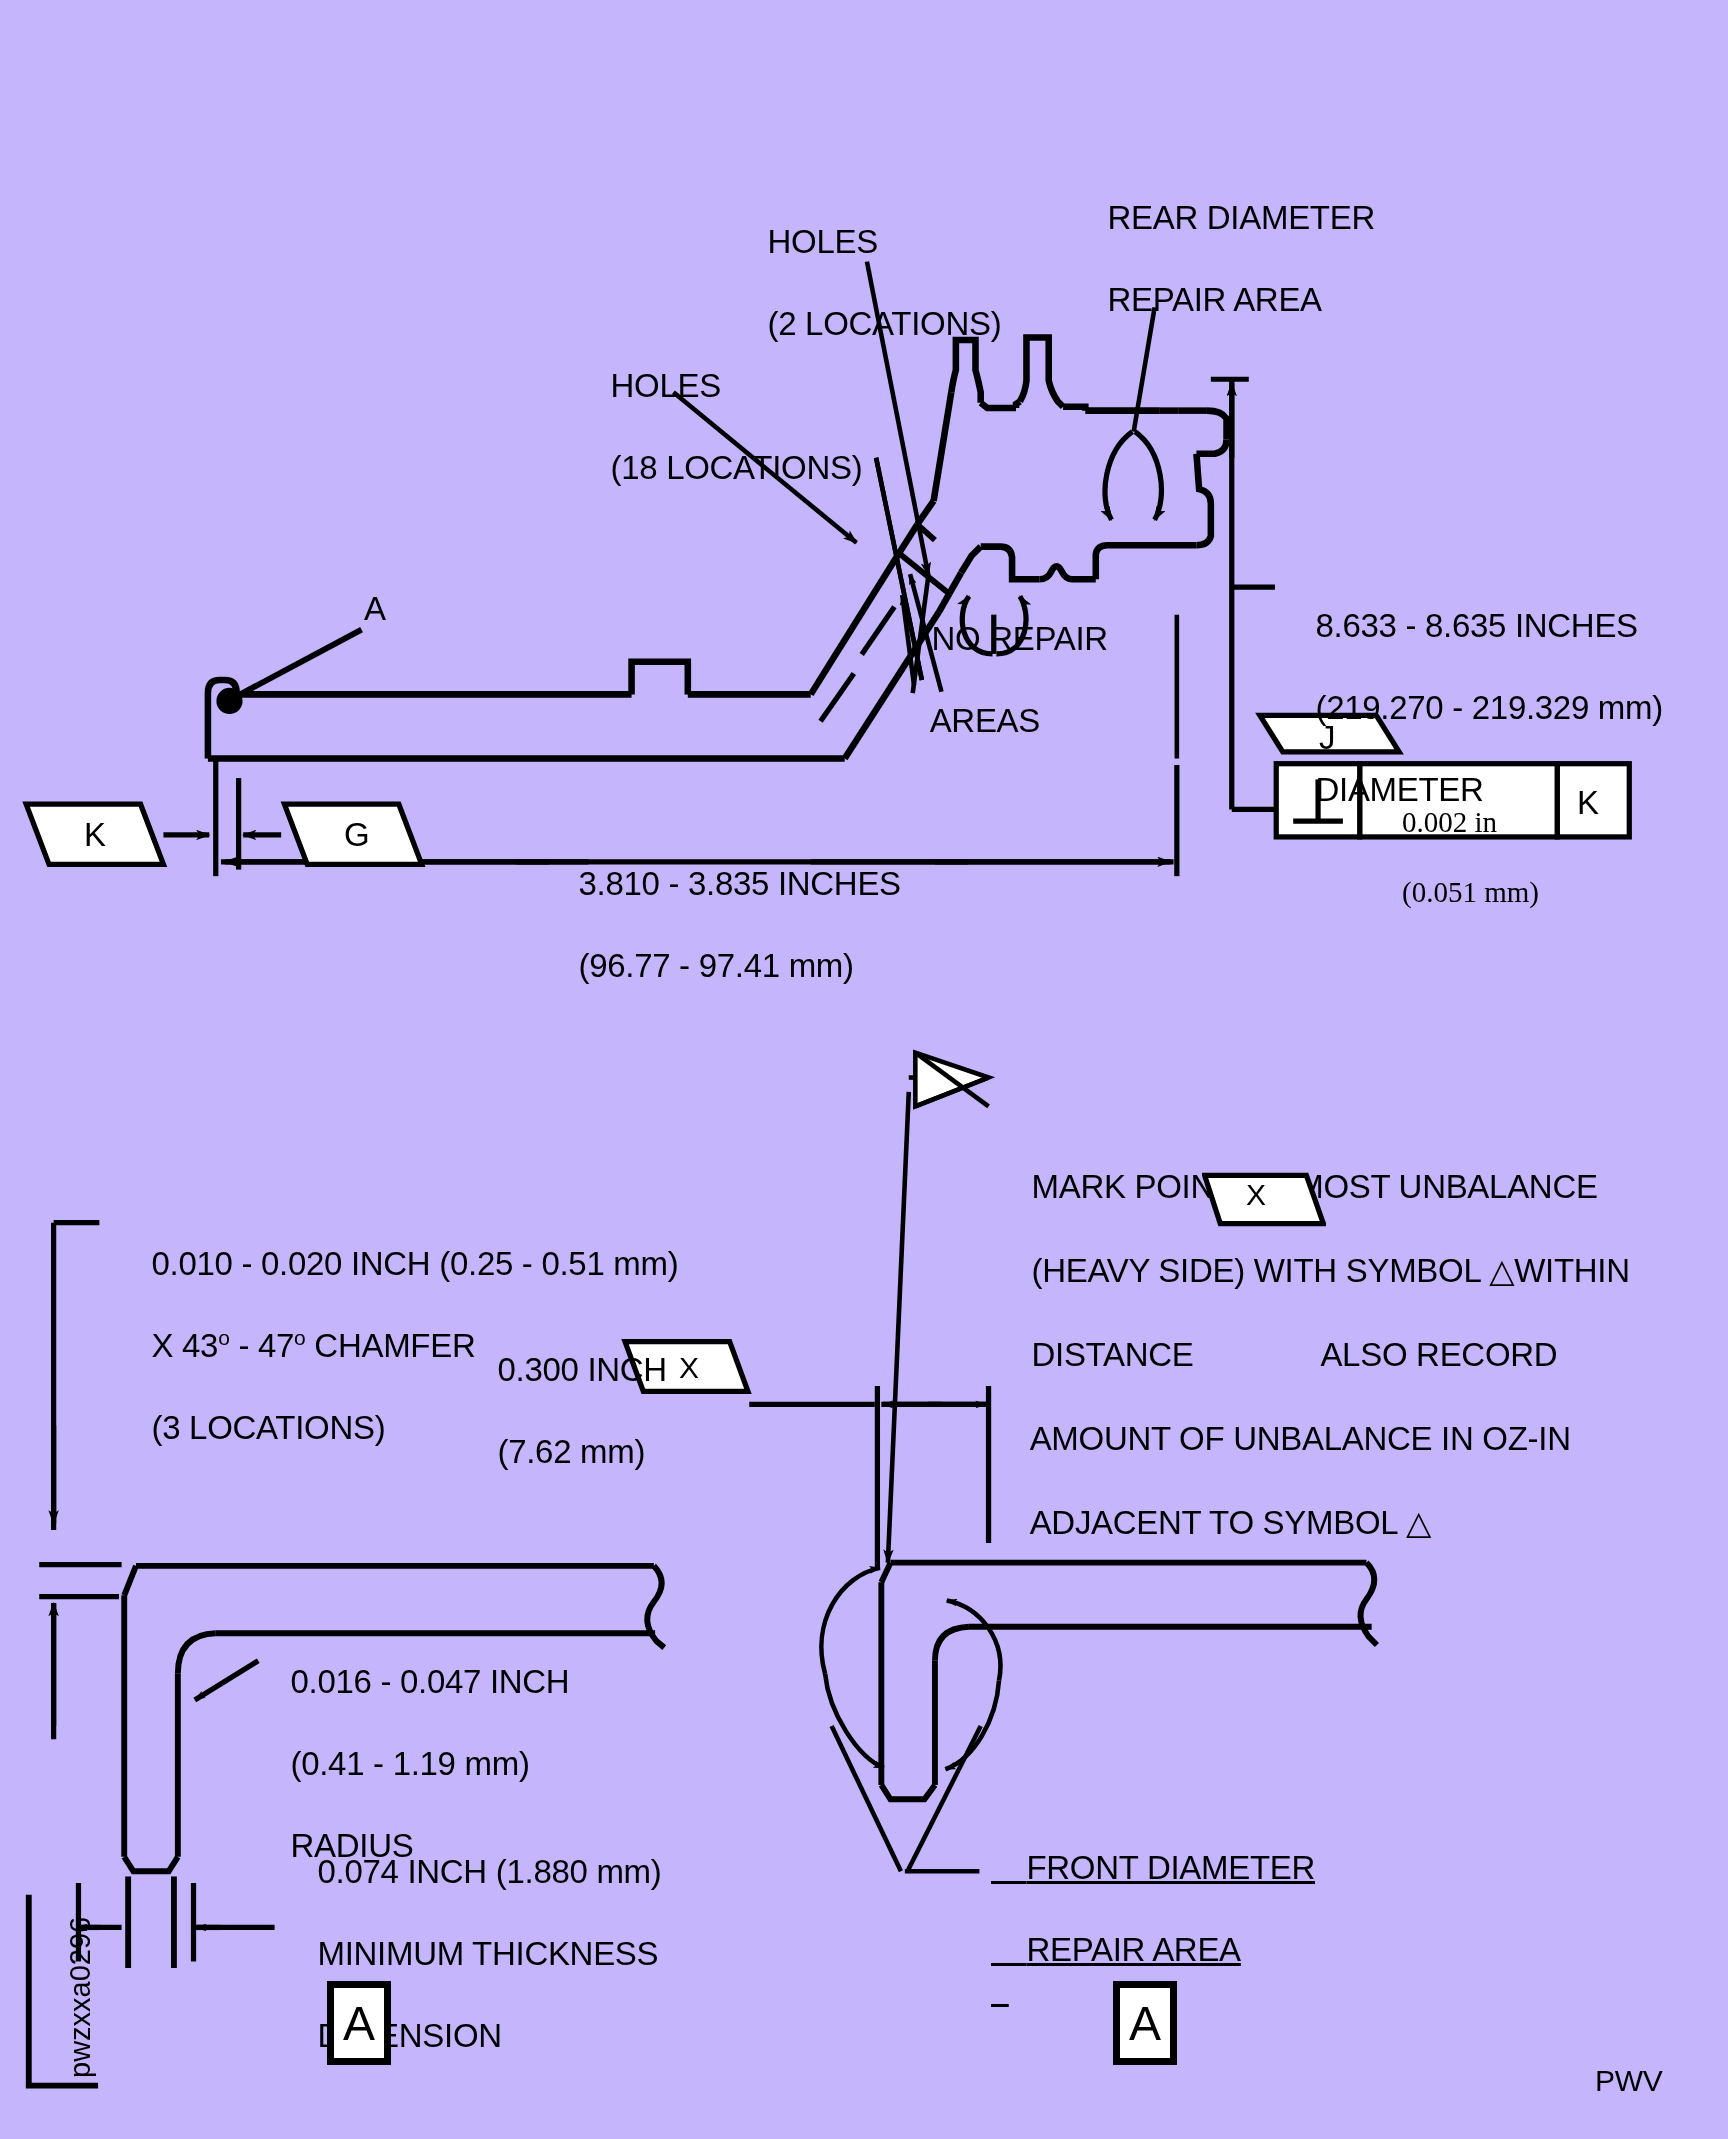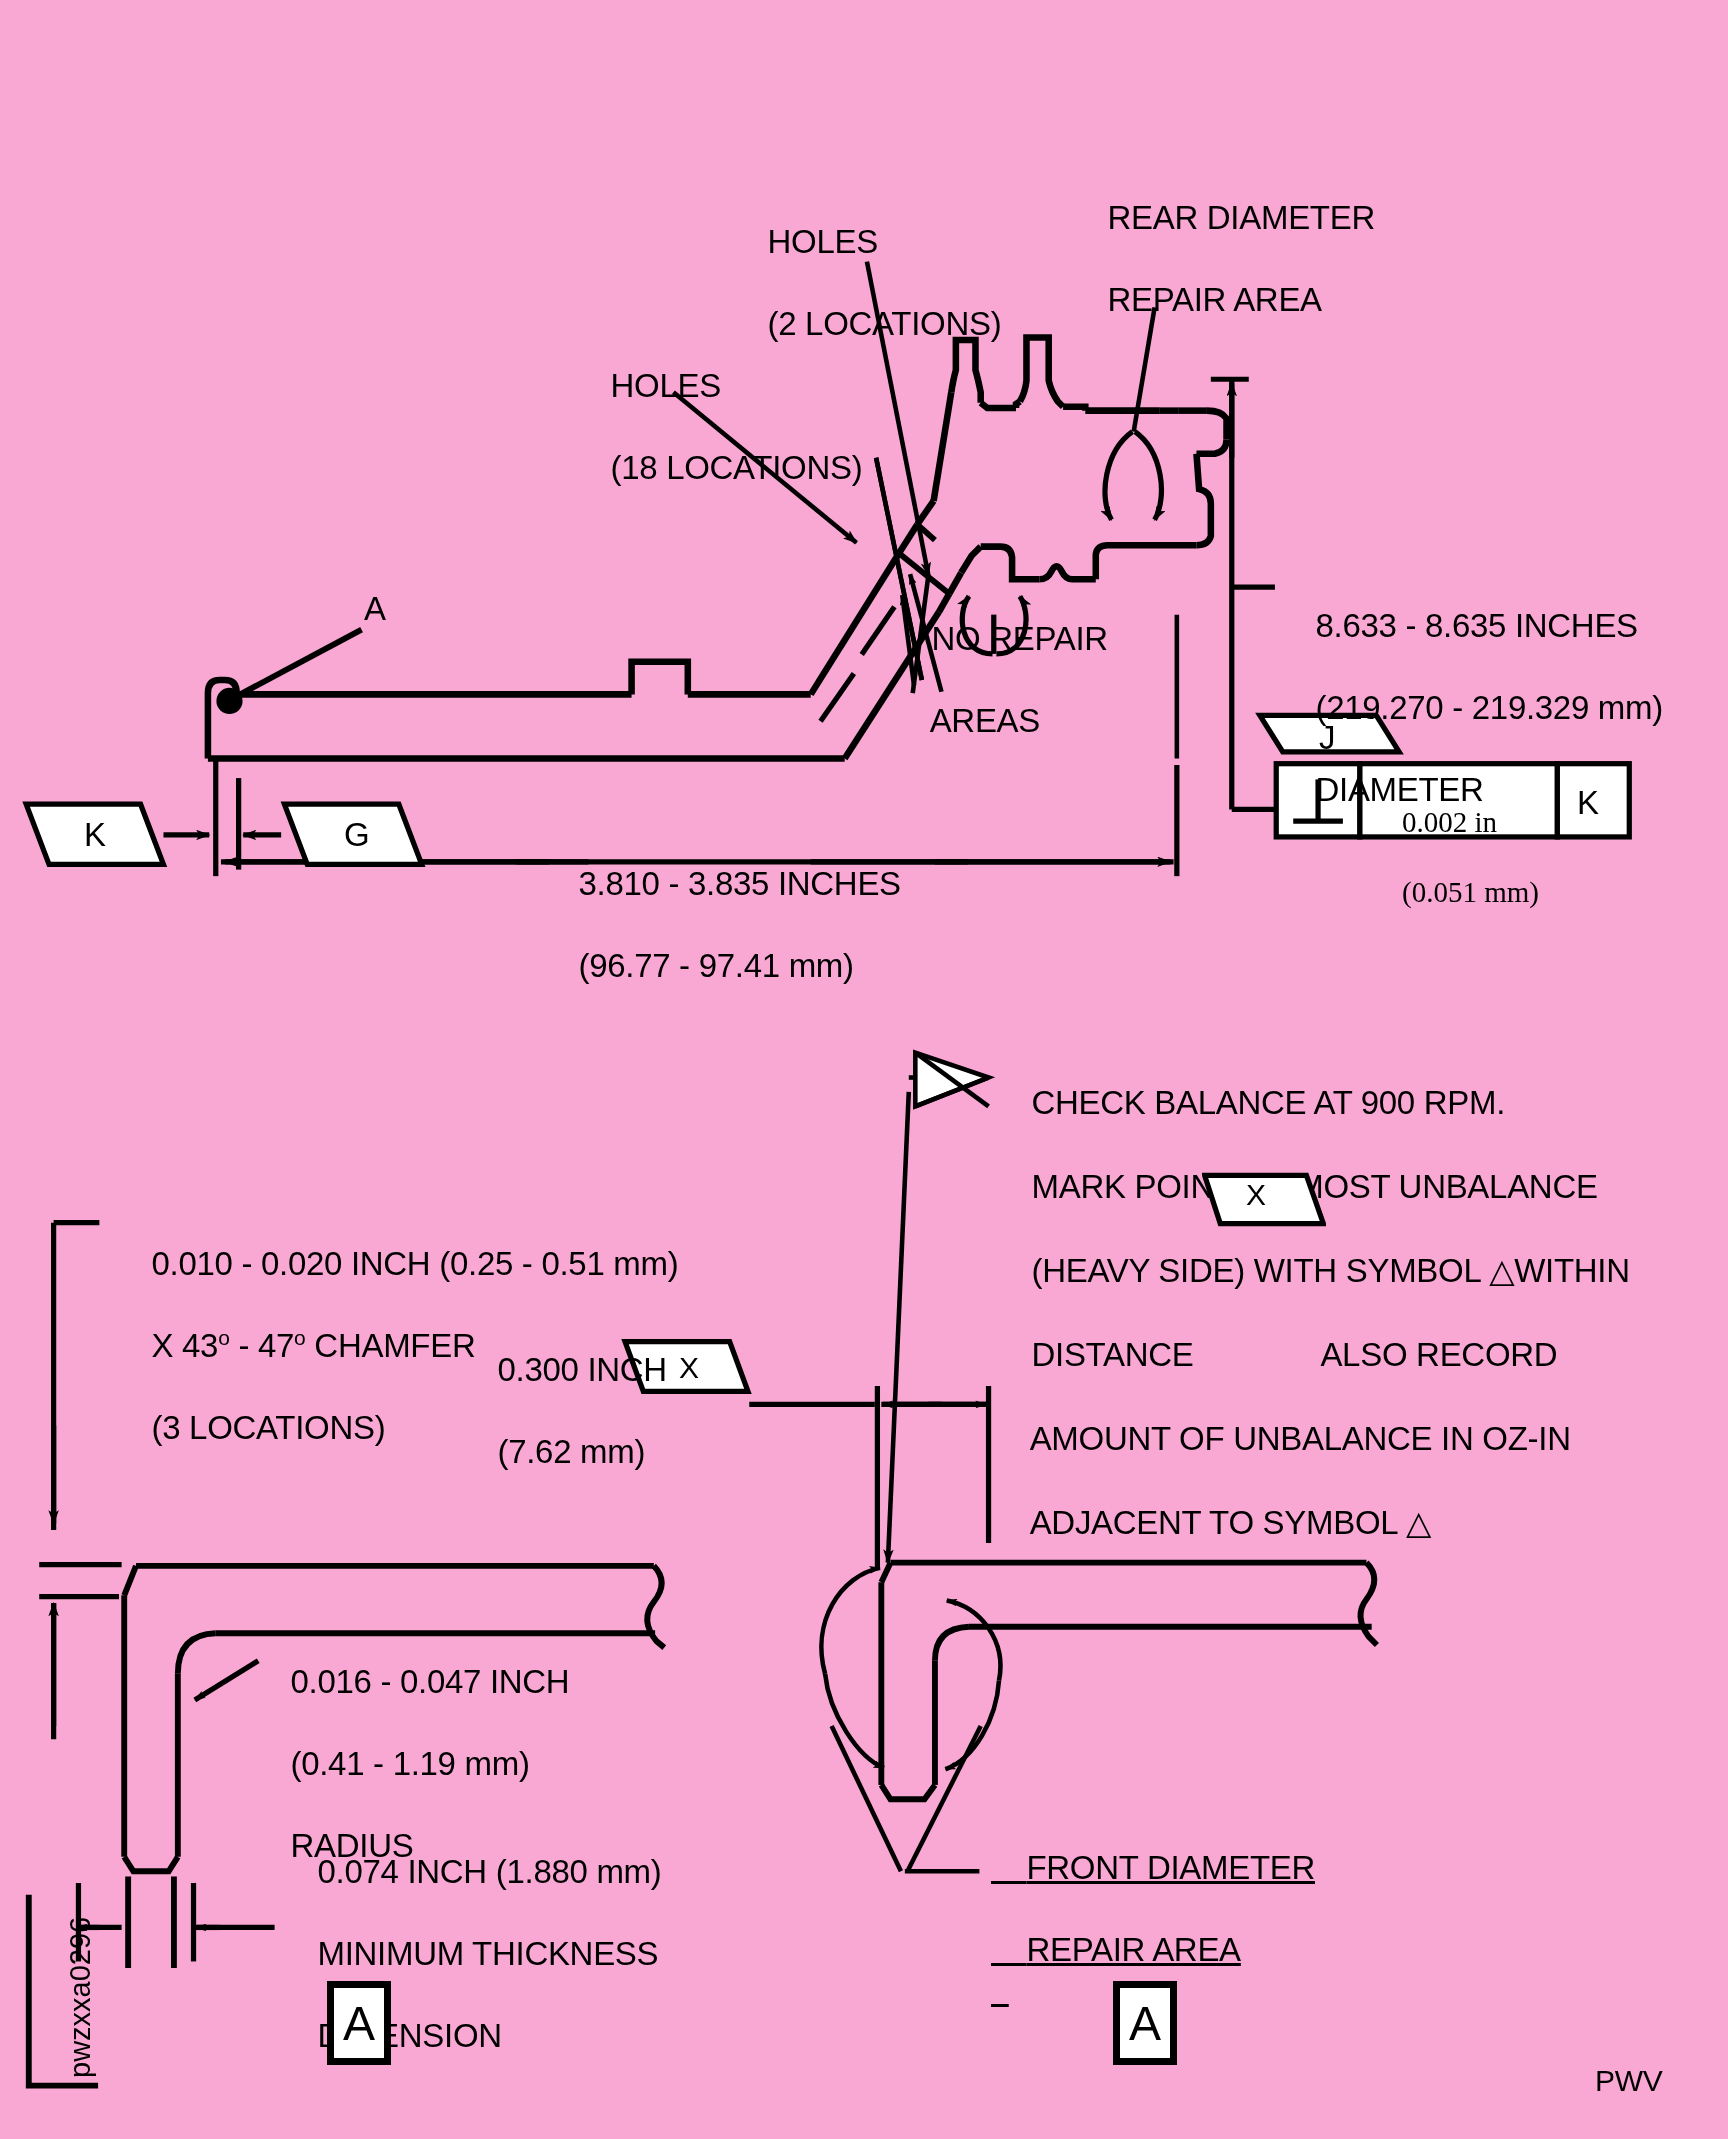--- a/index.html
+++ b/index.html
@@ -7,21 +7,21 @@
     padding: 0;
     background: #ffffff;
   }
   body {
     font-family: "Liberation Sans", sans-serif;
   }
   #sheet {
     position: relative;
     width: 1728px;
     height: 2140px;
-    background: #f9a8d4;
+    background: #c4b5fd;
     overflow: hidden;
   }
   #artwork {
     position: absolute;
     left: 0;
     top: 0;
     width: 1728px;
     height: 2140px;
   }
   .txt {
@@ -402,21 +402,21 @@
     <span>DIMENSION</span>
   </div>
 
   <div class="txt" style="left:462px; top:1308px; text-align:right; width:163px;">
     <span>0.300 INCH</span><br>
     <span>(7.62 mm)</span>
   </div>
   <div class="txt" style="left:679px; top:1347px; font-size:30px;">X</div>
 
   <div class="txt" style="left:996px; top:1040px; line-height:42px;">
-    <span>CHECK BALANCE AT 900 RPM.</span><br>
+    <br>
     <span>MARK POINT OF MOST UNBALANCE</span><br>
     <span>(HEAVY SIDE) WITH SYMBOL </span><span>△</span><span>WITHIN</span><br>
     <span>DISTANCE </span><span style="display:inline-block;width:111px;"></span><span> ALSO RECORD</span><br>
     <span>AMOUNT OF UNBALANCE IN OZ-IN</span><br>
     <span>ADJACENT TO SYMBOL </span><span>△</span>
   </div>
 
   <svg style="position:absolute; left:1202px; top:1170px; width:124px; height:59px;" viewBox="0 0 190 90">
     <path d="M 28 82 L 186 82 L 160 8 L 4 8 Z" fill="#fff" stroke="#000" stroke-width="8"></path>
   </svg>

